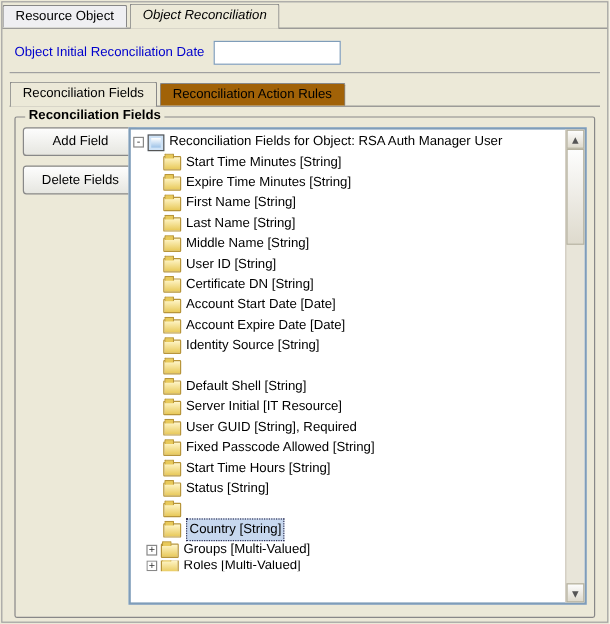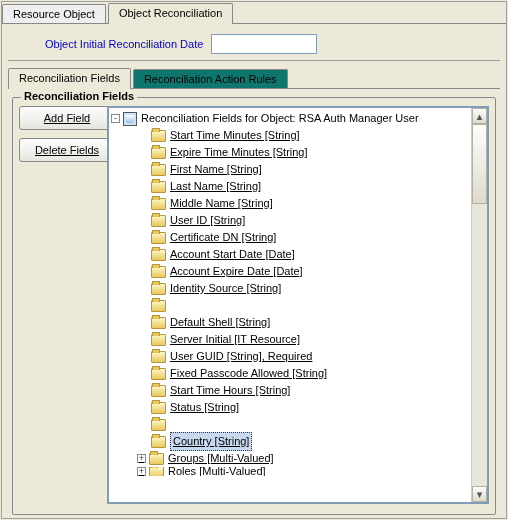--- a/index.html
+++ b/index.html
@@ -33,30 +33,30 @@
     border-radius: 2px 2px 0 0;
     margin-top: 2px;
   }
   .tab.active {
     background: #ece9d8;
     position: relative;
     top: 1px;
     margin-top: 0;
     padding-bottom: 5px;
     border-color: #888;
+    font-style: italic;
   }
   .tab-content {
     border-top: 1px solid #888;
     padding: 10px 6px 6px 6px;
   }
   .field-row {
     display: flex;
     align-items: center;
     margin-bottom: 6px;
-    margin-left: 33px;
   }
   .blue-label {
     color: #0000cc;
     margin-right: 8px;
     margin-left: 4px;
   }
   .textbox {
     border: 1px solid #7f9db9;
     background: #fff;
     height: 20px;
@@ -68,21 +68,21 @@
     margin: 6px 0 6px 0;
   }
   .inner-tabbar {
     display: flex;
     margin-top: 2px;
   }
   .inner-tab {
     padding: 3px 10px;
     border: 1px solid #888;
     border-bottom: none;
-    background: #0f766e;
+    background: #a16207;
     margin-right: 2px;
     cursor: pointer;
     border-radius: 2px 2px 0 0;
     margin-top: 2px;
   }
   .inner-tab.active {
     background: #ece9d8;
     position: relative;
     top: 1px;
     margin-top: 0;
@@ -112,21 +112,20 @@
     float: left;
   }
   .btn {
     width: 96px;
     height: 24px;
     margin: 0 0 8px 0;
     border: 1px solid #888;
     background: linear-gradient(#fdfdfd,#e6e6e0);
     cursor: pointer;
     font-size: 11px;
-    text-decoration: underline;
     border-radius: 3px;
   }
   .tree-wrap {
     margin-left: 88px;
     height: 398px;
     position: relative;
   }
   .tree-border {
     border: 2px solid #7f9db9;
     background: #fff;
@@ -160,21 +159,21 @@
     border:1px solid #b5b19f;
   }
   .sb-space { flex:1; }
   .root-row, .node-row {
     display: flex;
     align-items: center;
     height: 17px;
     line-height: 17px;
   }
   .root-row { margin-left: 0; }
-  .child-row { margin-left: 26px; text-decoration: underline; }
+  .child-row { margin-left: 11px; }
   .expander {
     width: 9px; height: 9px;
     border: 1px solid #888;
     font-size: 9px;
     line-height: 7px;
     text-align: center;
     margin-right: 3px;
     color:#333;
     background:#fff;
   }

